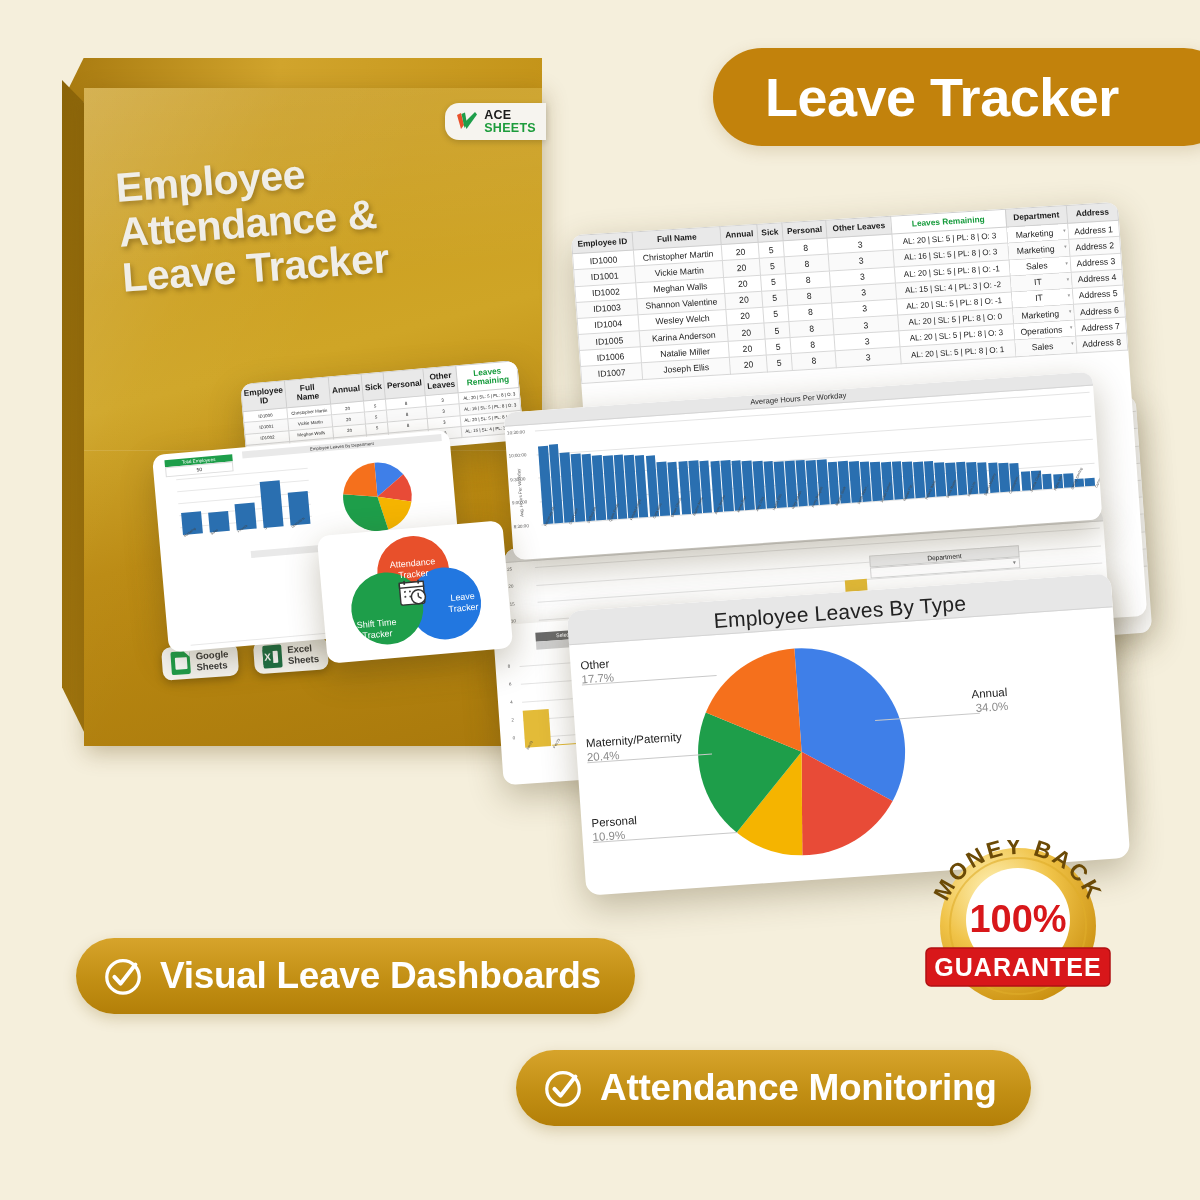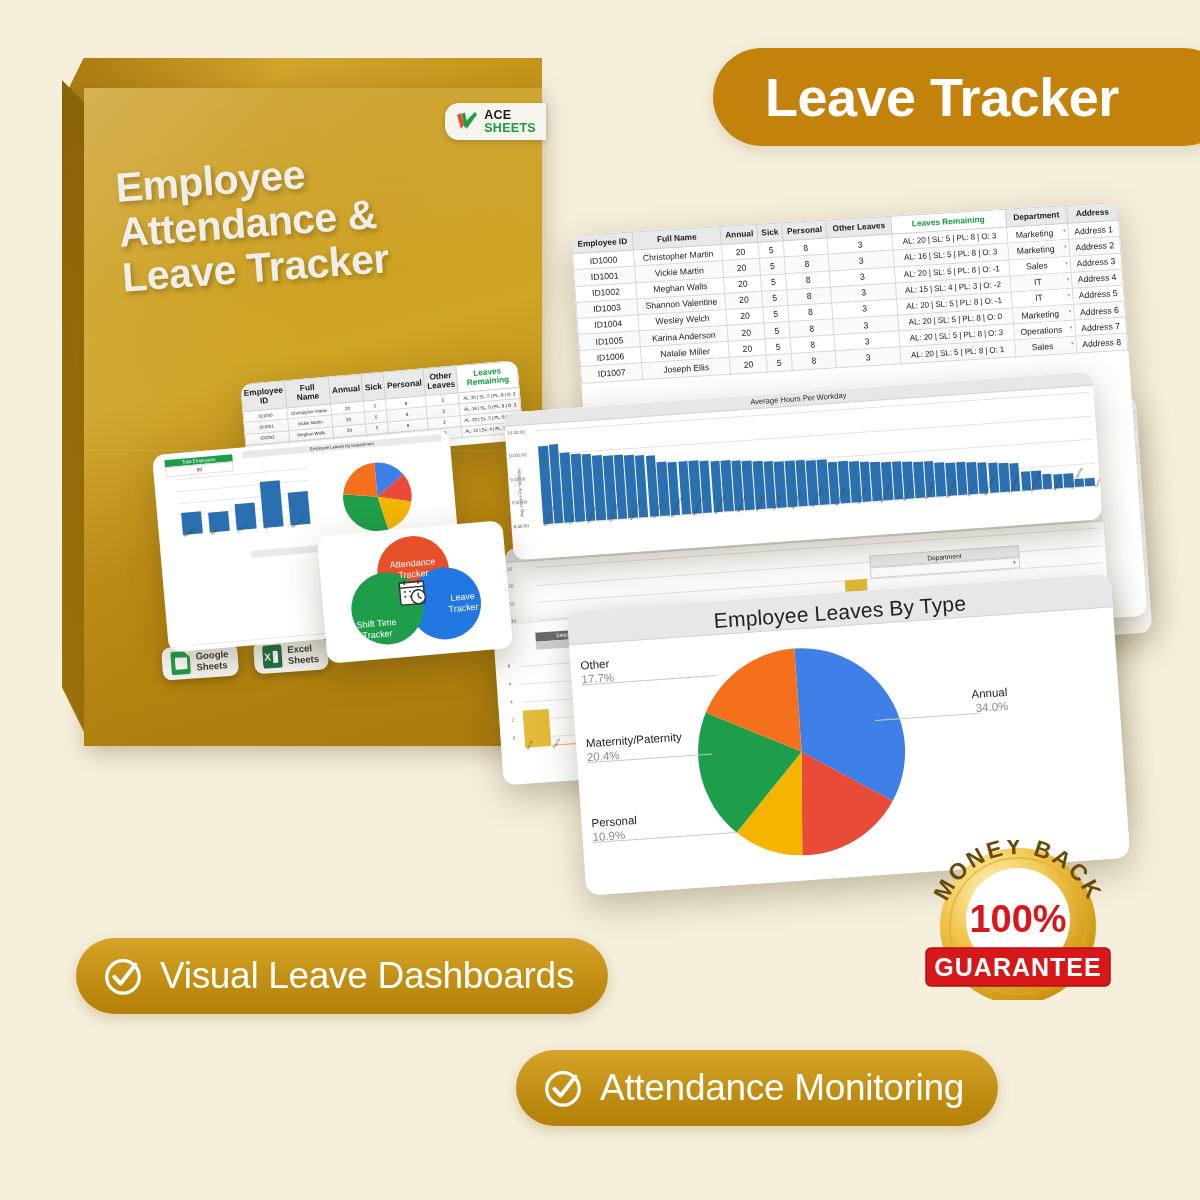--- a/index.html
+++ b/index.html
@@ -219,21 +219,21 @@
   
   #badge { position:absolute; left:920px; top:840px; width:195px; height:160px; z-index:12;}
 
   
   .fpill {
     position:absolute; display:flex; align-items:center; gap:16px;
     background: linear-gradient(180deg,#d7a42b 0%,#c28f14 55%,#b37f08 100%);
     border-radius: 42px; padding: 0 34px 0 26px; height: 76px;
     box-shadow: 0 5px 14px rgba(120,85,0,.22);
   }
-  .fpill .ftxt { color:#fff; font-size:37px; font-weight:normal; letter-spacing:-.3px; white-space:nowrap;}
+  .fpill .ftxt { color:#fff; font-size:37px; font-weight:bold; letter-spacing:-.3px; white-space:nowrap;}
   .chk { width:42px; height:42px; flex:0 0 42px; }
 
   #pill1 { left:76px; top:938px; }
   #pill2 { left:76px; top:1050px; }
   #pill3 { left:516px; top:1050px; }
 </style>
 </head>
 <body>
 
 <div id="stage">

